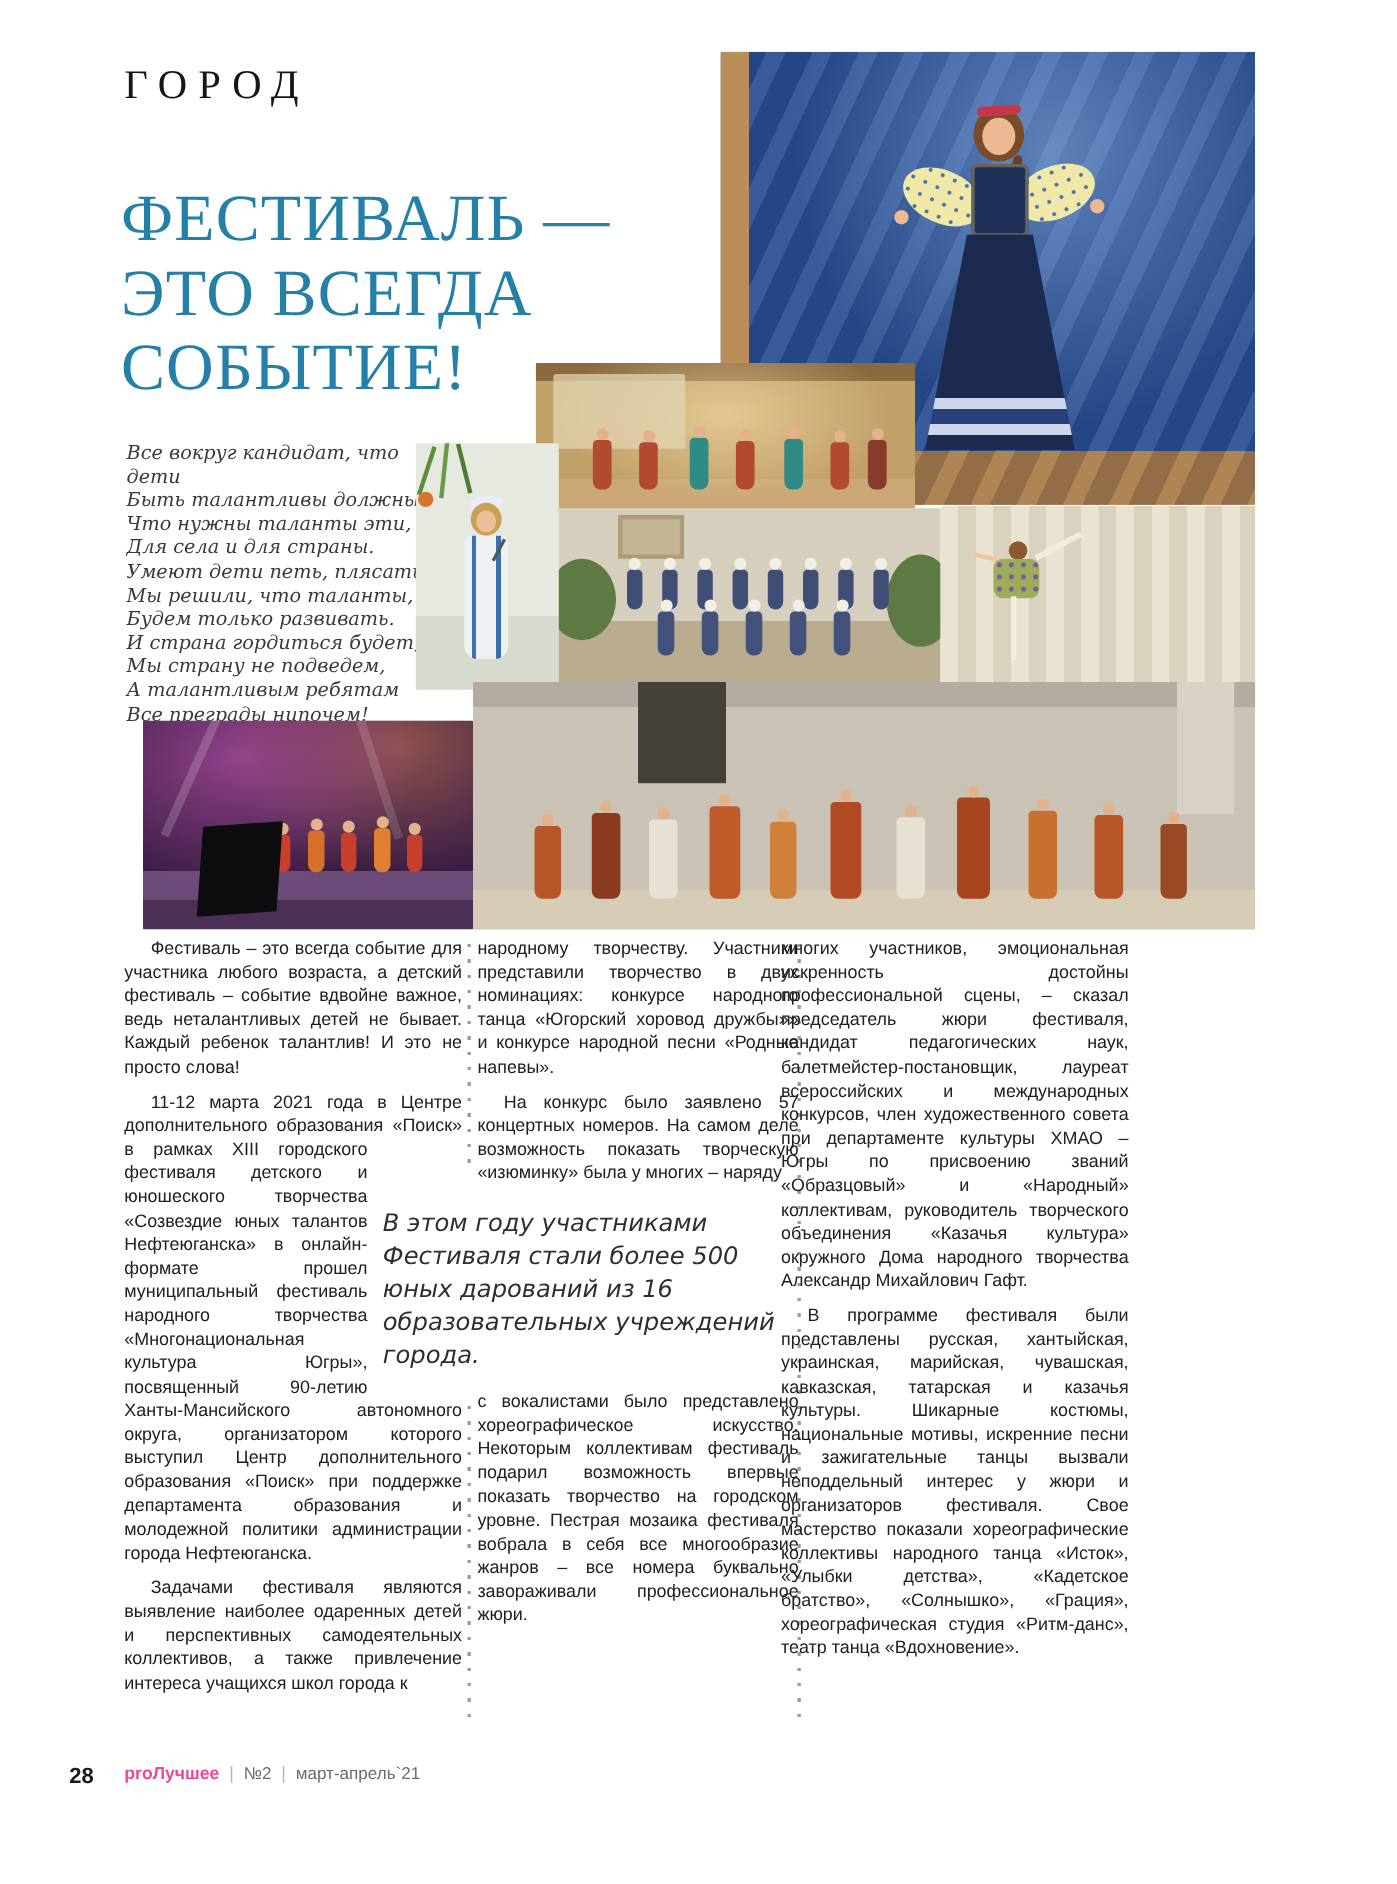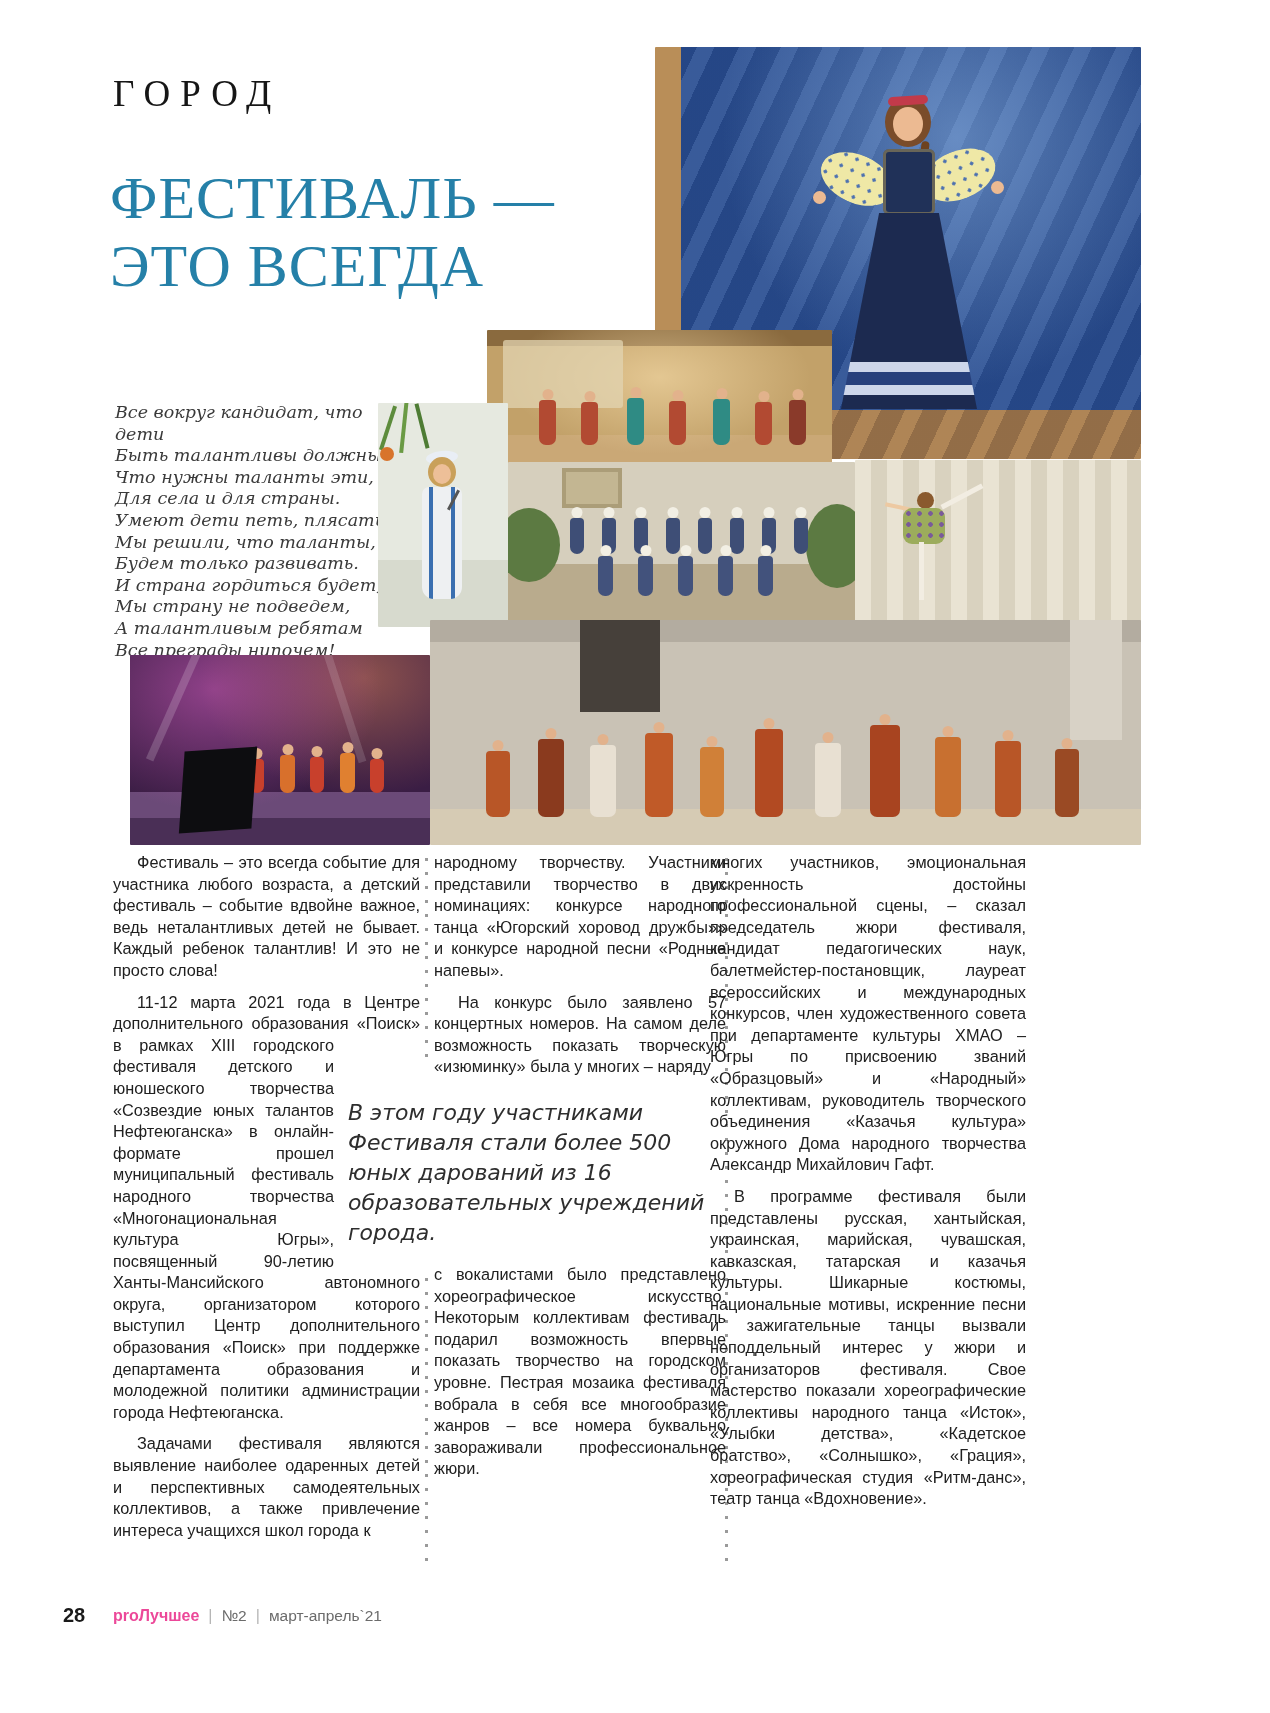--- a/index.html
+++ b/index.html
@@ -3,21 +3,21 @@
 <meta charset="utf-8">
 <style>
   html,body{margin:0;padding:0;background:#888;}
   .page{
     position:relative; width:1270px; height:1713px; background:#ffffff;
     margin:0 auto; overflow:hidden;
     font-family:"Liberation Sans", sans-serif; color:#202020;
   }
   
   .kicker{
-    position:absolute; left:113px; top:72px;
+    position:absolute; left:113px; top:56px;
     font-family:"Liberation Serif", serif; font-size:37px; letter-spacing:10px;
     color:#161616; font-weight:500;
   }
   .headline{
     position:absolute; left:110px; top:148px;
     font-family:"Liberation Serif", serif; font-weight:400;
     font-size:60px; line-height:68px; letter-spacing:1px;
   }
   
   .poem{
@@ -86,35 +86,36 @@
   .pullquote{
     margin:20px 0 16px -86px; width:362px;
     font-family:"DejaVu Sans", sans-serif; font-style:italic;
     font-size:22px; line-height:30px; color:#2e2e2e; text-align:left; text-indent:0;
   }
   .dots{
     position:absolute; width:3px;
     background:repeating-linear-gradient(180deg,#9a9a9a 0 3px, transparent 3px 14px);
   }
   
-  .footer{position:absolute; left:63px; top:1604px; display:flex; align-items:center;}
+  .footer{position:absolute; left:63px; top:1604px; display:flex; align-items:flex-start;}
   .footer .pageno{font-weight:bold; font-size:20px; color:#1a1a1a; width:50px;}
   .footer .mag{font-weight:bold; font-size:16px; color:#ec4899;}
   .footer .bar{color:#b5b5b5; margin:0 9px; font-size:16px;}
   .footer .muted{color:#6b6b6b; font-size:15.5px;}
 </style>
 </head>
 <body>
 
 <div class="page">
 
   <div class="kicker">ГОРОД</div>
   <div class="headline" id="headline" style="color: rgb(37, 128, 168); margin-top: 16px;">
     <div>ФЕСТИВАЛЬ —</div>
     <div>ЭТО ВСЕГДА</div>
+    <div>СОБЫТИЕ!</div>
   </div>
 
   <div class="poem">
     <div>Все вокруг кандидат, что дети</div>
     <div>Быть талантливы должны,</div>
     <div>Что нужны таланты эти,</div>
     <div>Для села и для страны.</div>
     <div>Умеют дети петь, плясать,</div>
     <div>Мы решили, что таланты,</div>
     <div>Будем только развивать.</div>

